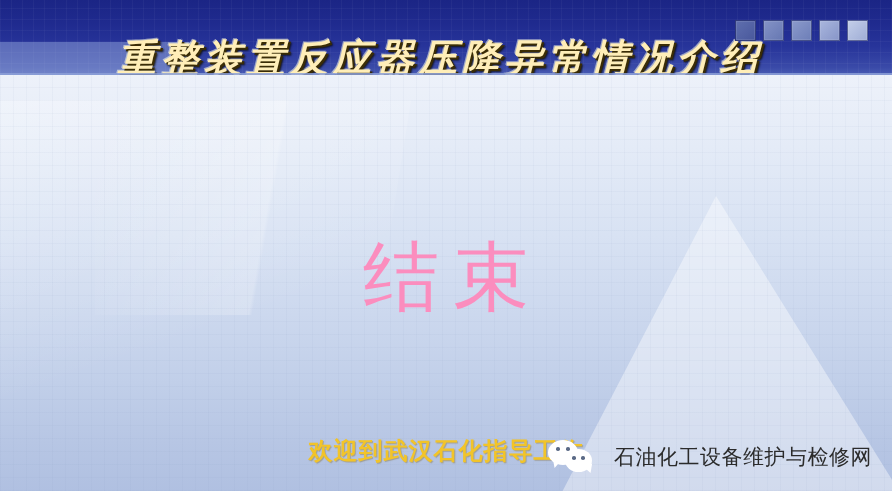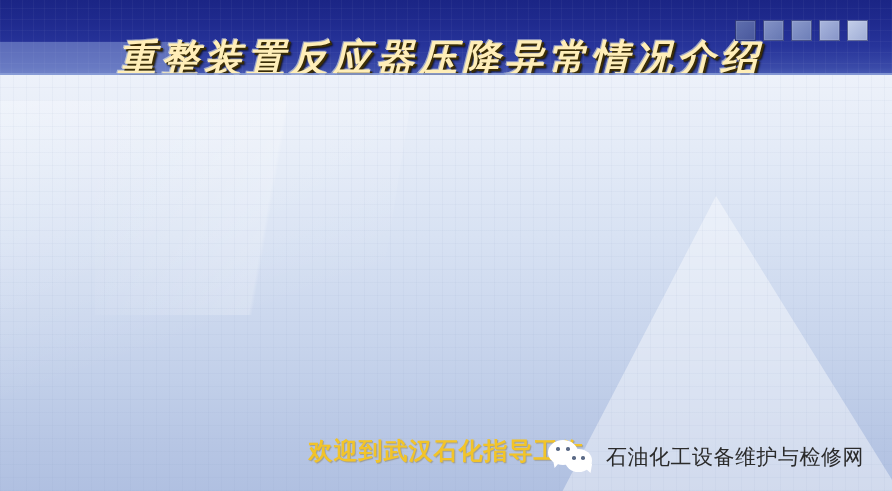--- a/index.html
+++ b/index.html
@@ -177,21 +177,21 @@
     text-shadow: 1px 1px 1px rgba(120,90,10,0.35);
   }
 
   .watermark {
     position: absolute;
     left: 548px;
     top: 436px;
     height: 42px;
     display: flex;
     align-items: center;
-    gap: 12px;
+    gap: 20px;
   }
   .wechat-icon {
     position: relative;
     width: 46px;
     height: 34px;
     flex: 0 0 auto;
   }
   .wechat-icon .bubble-big {
     position: absolute;
     left: 0;
@@ -275,20 +275,21 @@
       <span class="sq s1"></span>
       <span class="sq s2"></span>
       <span class="sq s3"></span>
       <span class="sq s4"></span>
       <span class="sq s5"></span>
     </div>
 
     <div class="header-bottom-rule"></div>
   </div>
 
+  <div class="center-text">结束</div>
 
   <div class="bottom-slogan">欢迎到武汉石化指导工作</div>
 
   <div class="watermark">
     <span class="wechat-icon">
       <span class="bubble-big"></span>
       <span class="bubble-big-tail"></span>
       <span class="bubble-small"></span>
       <span class="bubble-small-tail"></span>
       <span class="dot d1"></span>

